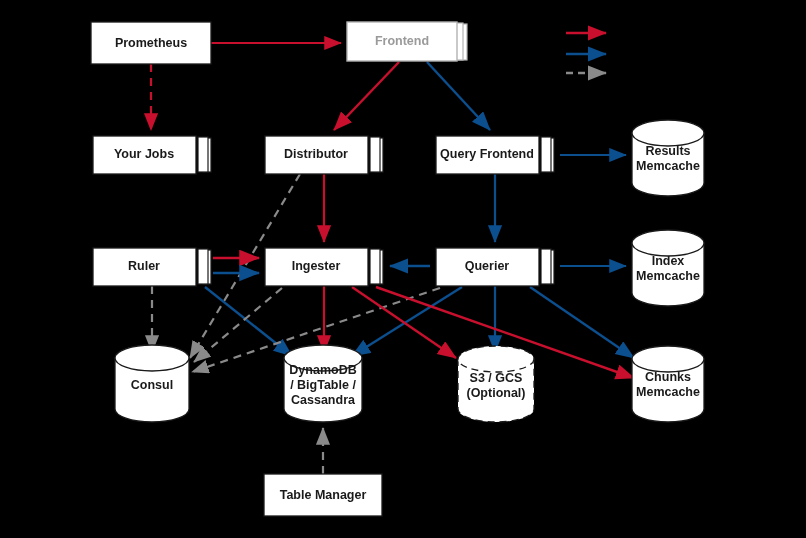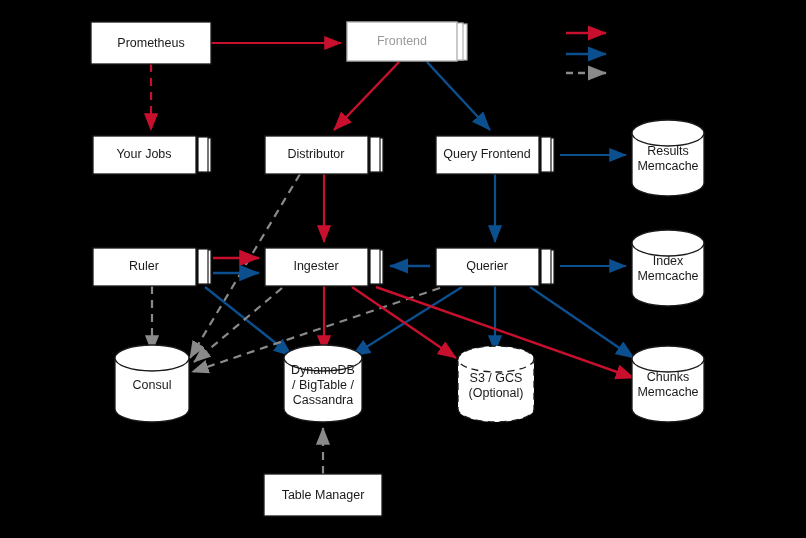--- a/index.html
+++ b/index.html
@@ -1,18 +1,18 @@
 <!DOCTYPE html>
 <html><head>
 <meta charset="utf-8">
 <style>
   html,body{margin:0;padding:0;background:#000;}
   body{width:806px;height:538px;overflow:hidden;
        font-family:"Liberation Sans",sans-serif;}
-  #stage{position:relative;width:806px;height:434px;background:#000;}
+  #stage{position:relative;width:806px;height:434px;background:#000;font-weight:bold;}
   svg{position:absolute;top:0;left:0;width:806px;height:538px;}
   .nodelabel{font-family:"Liberation Sans",sans-serif;font-size:12.5px;
              fill:#1a1a1a;text-anchor:middle;dominant-baseline:middle;}
   .nodelabel.muted{fill:#9a9a9a;}
 </style>
 </head>
 <body>
 
 <div id="stage">
   <svg viewBox="0 0 806 538">

